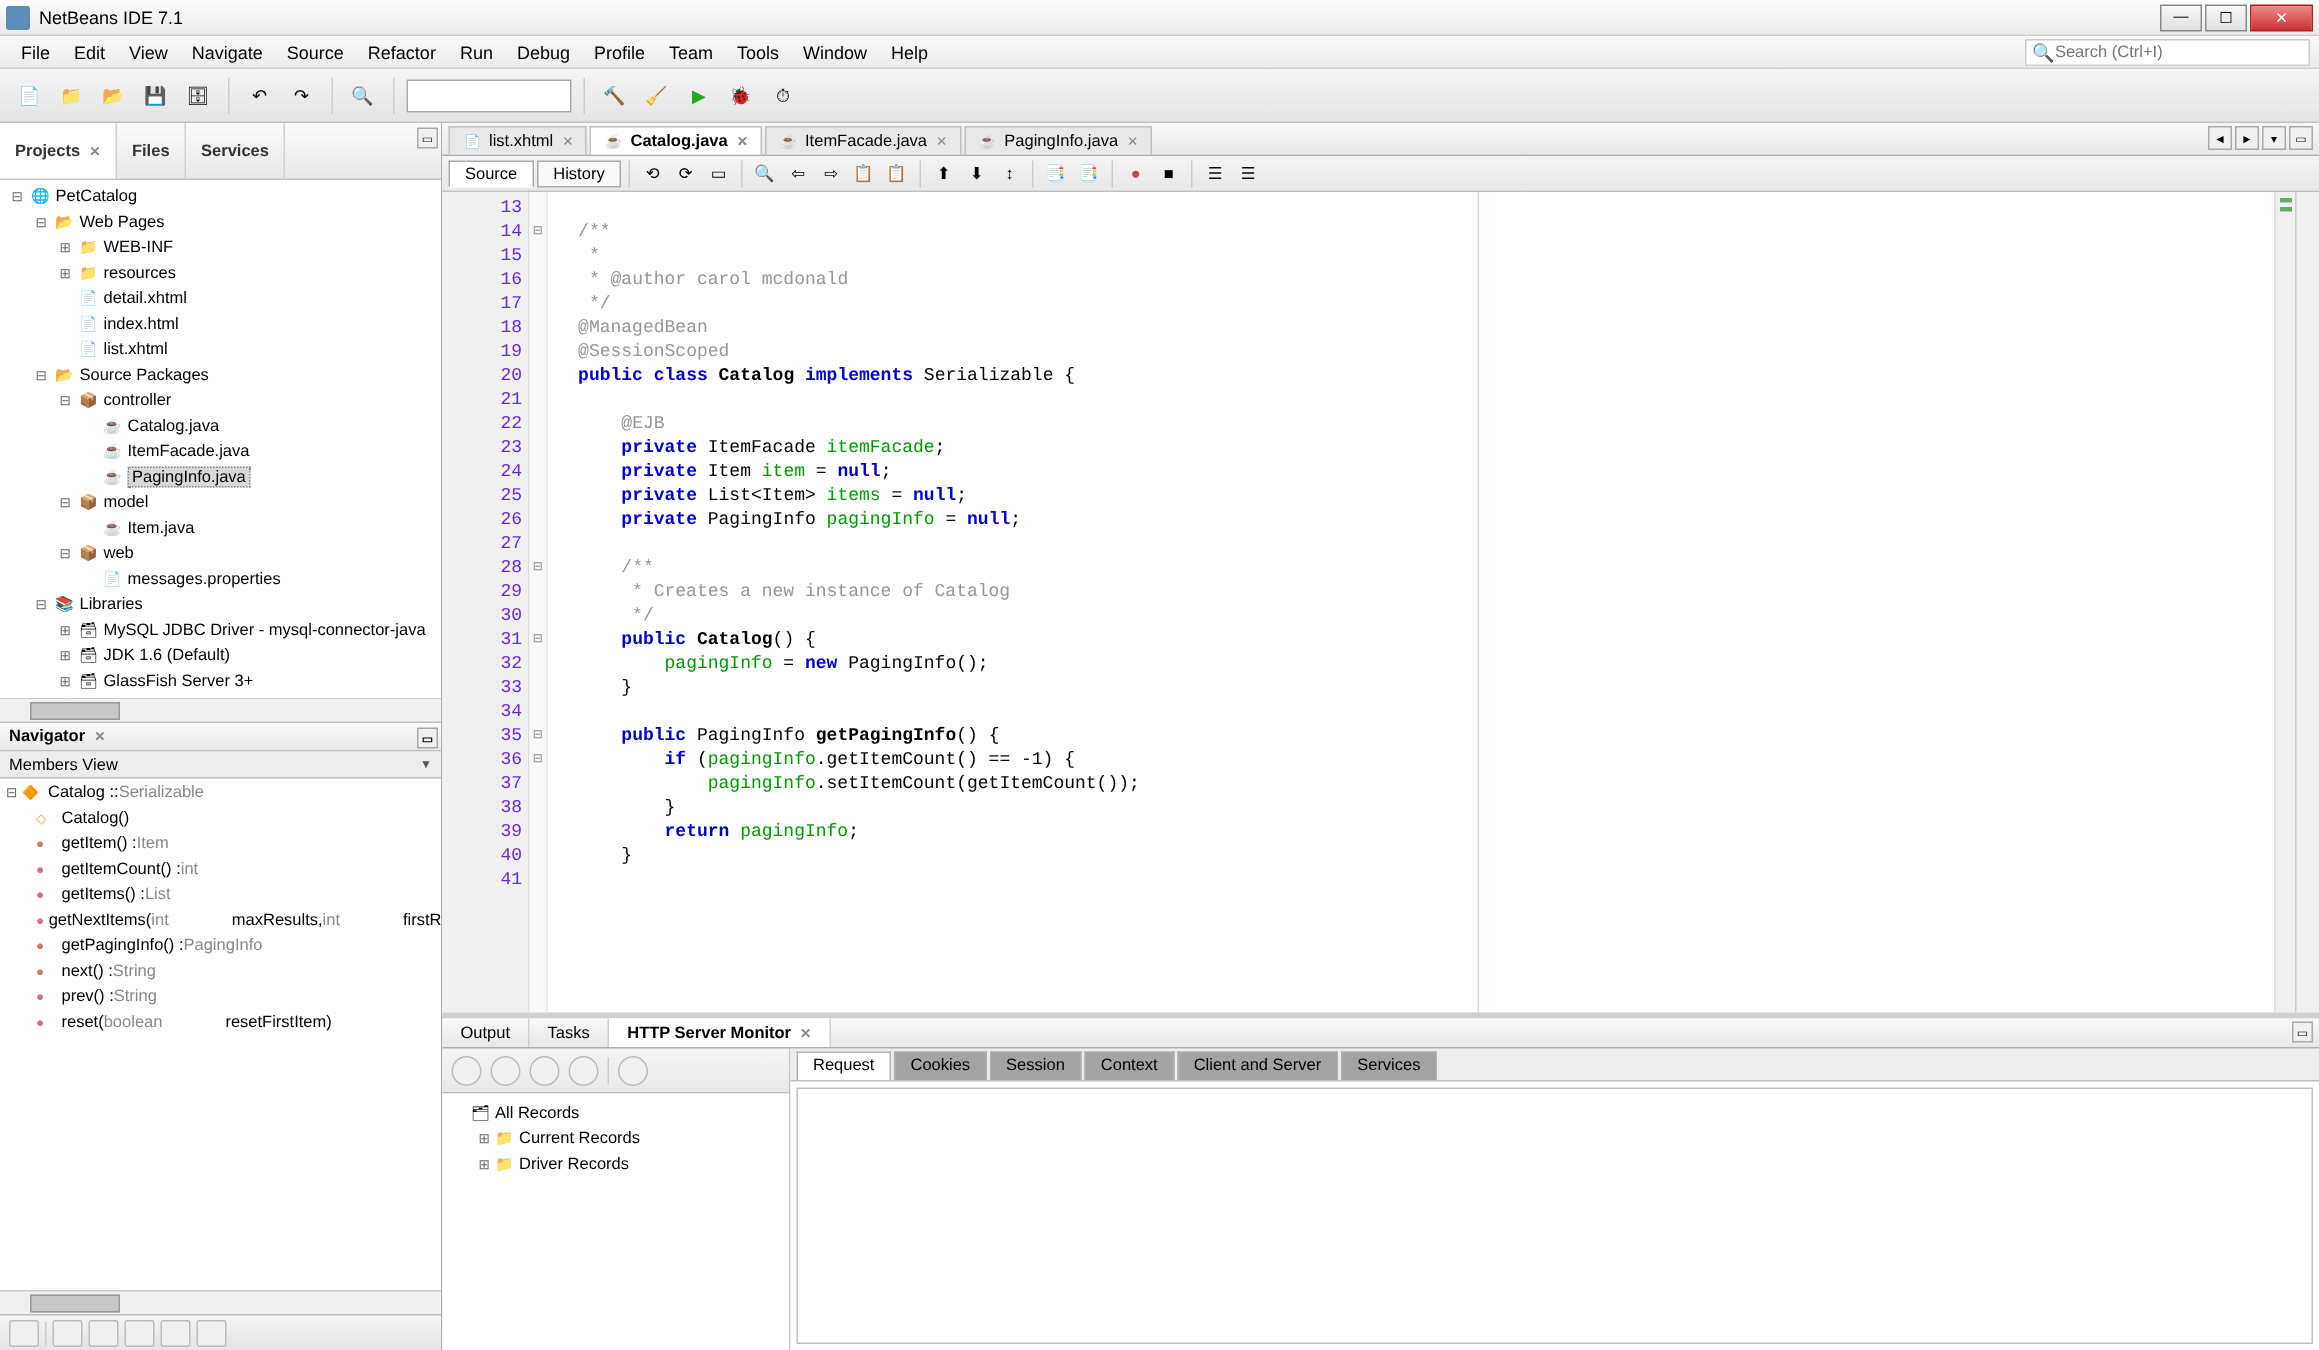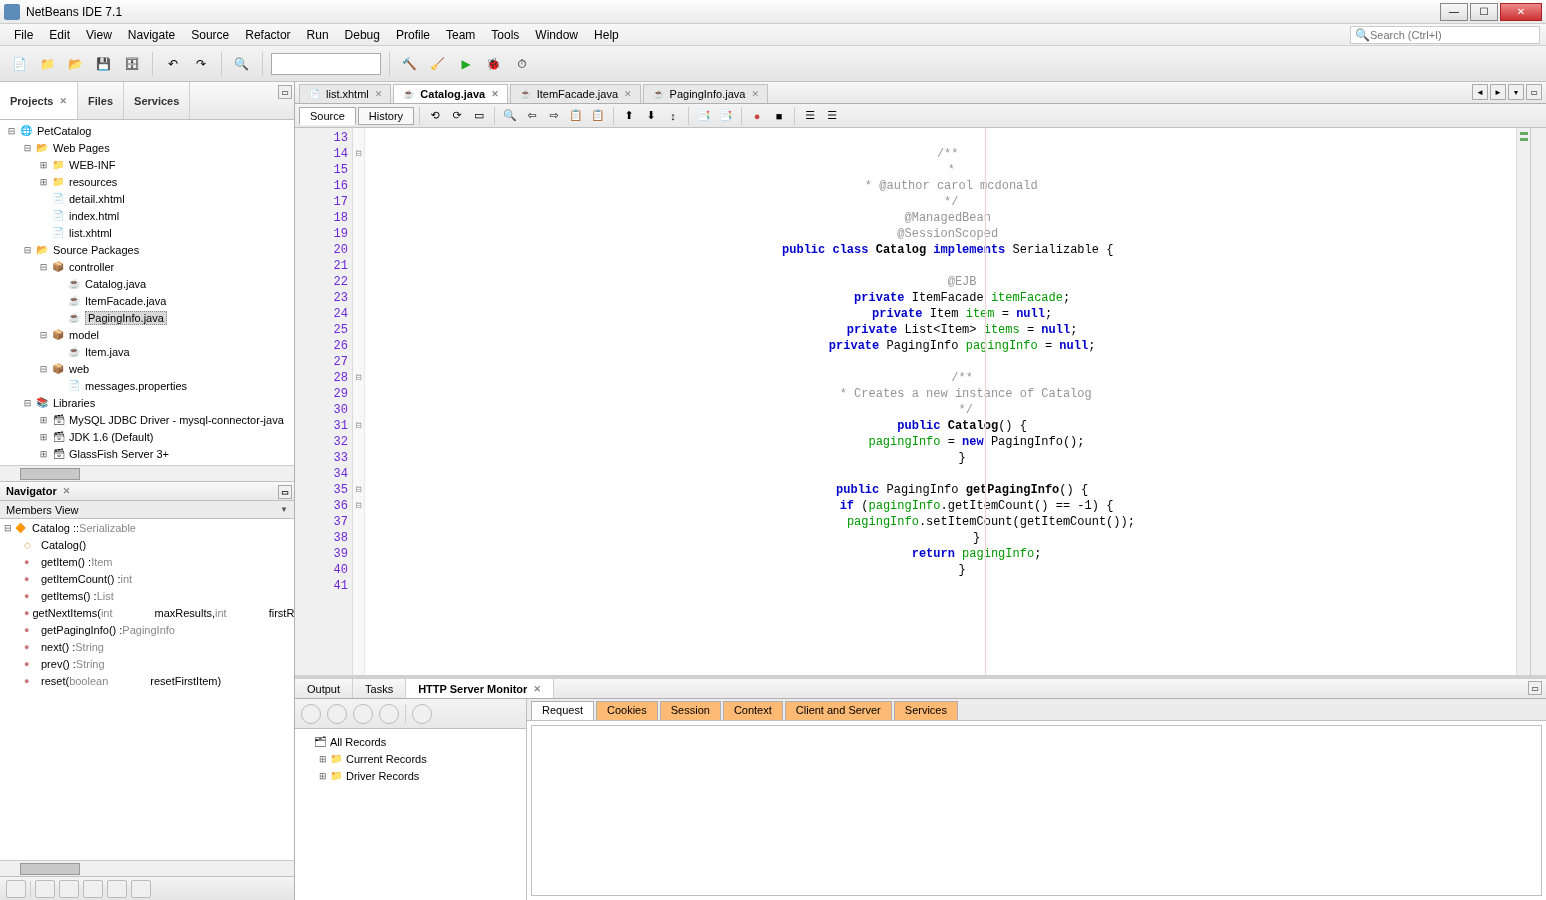--- a/index.html
+++ b/index.html
@@ -59,21 +59,21 @@
 .editor-tab-ctrls { position:absolute; right:4px; top:2px; display:flex; gap:2px;}
 .editor-tab-ctrls .ctrl { width:16px; height:16px; border:1px solid #aaa; background:#f0f0f0; font-size:8px; display:flex; align-items:center; justify-content:center;}
 .editor-toolbar { height:24px; background:linear-gradient(#f4f4f4,#e8e8e8); display:flex; align-items:center; border-bottom:1px solid #c0c0c0; padding:0 4px; gap:2px;}
 .editor-toolbar .modebtn { padding:2px 10px; border:1px solid #aaa; background:#f8f8f8; font-size:11px;}
 .editor-toolbar .modebtn.active { background:#fff; border-bottom-color:#fff;}
 .editor-toolbar .ebtn { width:20px; height:18px; display:flex; align-items:center; justify-content:center; font-size:11px;}
 .editor-toolbar .esep { width:1px; height:18px; background:#ccc; margin:0 3px;}
 .code-area { flex:1; display:flex; overflow:hidden; position:relative;}
 .gutter { width:58px; background:#f0f0f0; border-right:1px solid #ddd; text-align:right; padding:2px 4px 2px 0; font-family:"Courier New",monospace; font-size:12px; color:#6d28d9; line-height:16px;}
 .foldcol { width:12px; background:#f8f8f8; border-right:1px solid #e8e8e8; padding-top:2px; font-size:8px; color:#888; line-height:16px; text-align:center;}
-.code { flex:1; font-family:"Courier New",monospace; font-size:12px; line-height:16px; padding:2px 6px; white-space:pre; overflow:hidden;text-align:center;}
+.code { flex:1; font-family:"Courier New",monospace; font-size:12px; line-height:16px; padding:2px 6px; white-space:pre; overflow:hidden;}
 .code .kw { color:#0000cc; font-weight:bold;}
 .code .comment { color:#969696;}
 .code .anno { color:#969696;}
 .code .field { color:#009900;}
 .code .cls { font-weight:bold;}
 .margin-guide { position:absolute; left:690px; top:0; bottom:0; width:1px; background:#f0d0d0;}
 .overview { width:14px; background:#f0f0f0; border-left:1px solid #ddd; position:relative;}
 .overview .mark { position:absolute; right:2px; width:8px; height:3px; background:#6a6;}
 .vscroll { width:16px; background:#f0f0f0; border-left:1px solid #ccc;}
 .bottom-pane { height:225px; border-top:4px solid #d0d0d0; display:flex; flex-direction:column; background:#f0f0f0;}
@@ -84,21 +84,21 @@
 .monitor-body { flex:1; display:flex;}
 .monitor-left { width:232px; border-right:1px solid #c0c0c0; display:flex; flex-direction:column;}
 .monitor-toolbar { height:30px; background:linear-gradient(#f4f4f4,#e8e8e8); border-bottom:1px solid #c0c0c0; display:flex; align-items:center; padding:0 6px; gap:6px;}
 .monitor-toolbar .mbtn { width:20px; height:20px; border:1px solid #bbb; border-radius:10px; background:#f0f0f0;}
 .monitor-tree { flex:1; background:#fff; padding:4px; font-size:11px;}
 .monitor-tree .node { display:flex; align-items:center; height:17px; padding-left:4px;}
 .monitor-tree .node .exp { width:11px; font-size:9px; color:#666;}
 .monitor-tree .node .icon { width:16px; font-size:10px;}
 .monitor-right { flex:1; display:flex; flex-direction:column; background:#fff;}
 .monitor-subtabs { height:22px; background:#ececec; display:flex; padding:2px 4px 0 4px; gap:2px; border-bottom:1px solid #c0c0c0;}
-.monitor-subtab { padding:2px 10px; border:1px solid #b0b0b0; border-bottom:none; background:#fdba74; font-size:11px;}
+.monitor-subtab { padding:2px 10px; border:1px solid #b0b0b0; border-bottom:none; background:#a3a3a3; font-size:11px;}
 .monitor-subtab.active { background:#fff;}
 .monitor-content { flex:1; border:1px solid #c0c0c0; margin:4px; background:#fff;}
 </style>
 </head>
 <body>
 
 <div class="titlebar">
   <div class="icon"></div>
   <div class="title">NetBeans IDE 7.1</div>
   <div class="winbtns">

